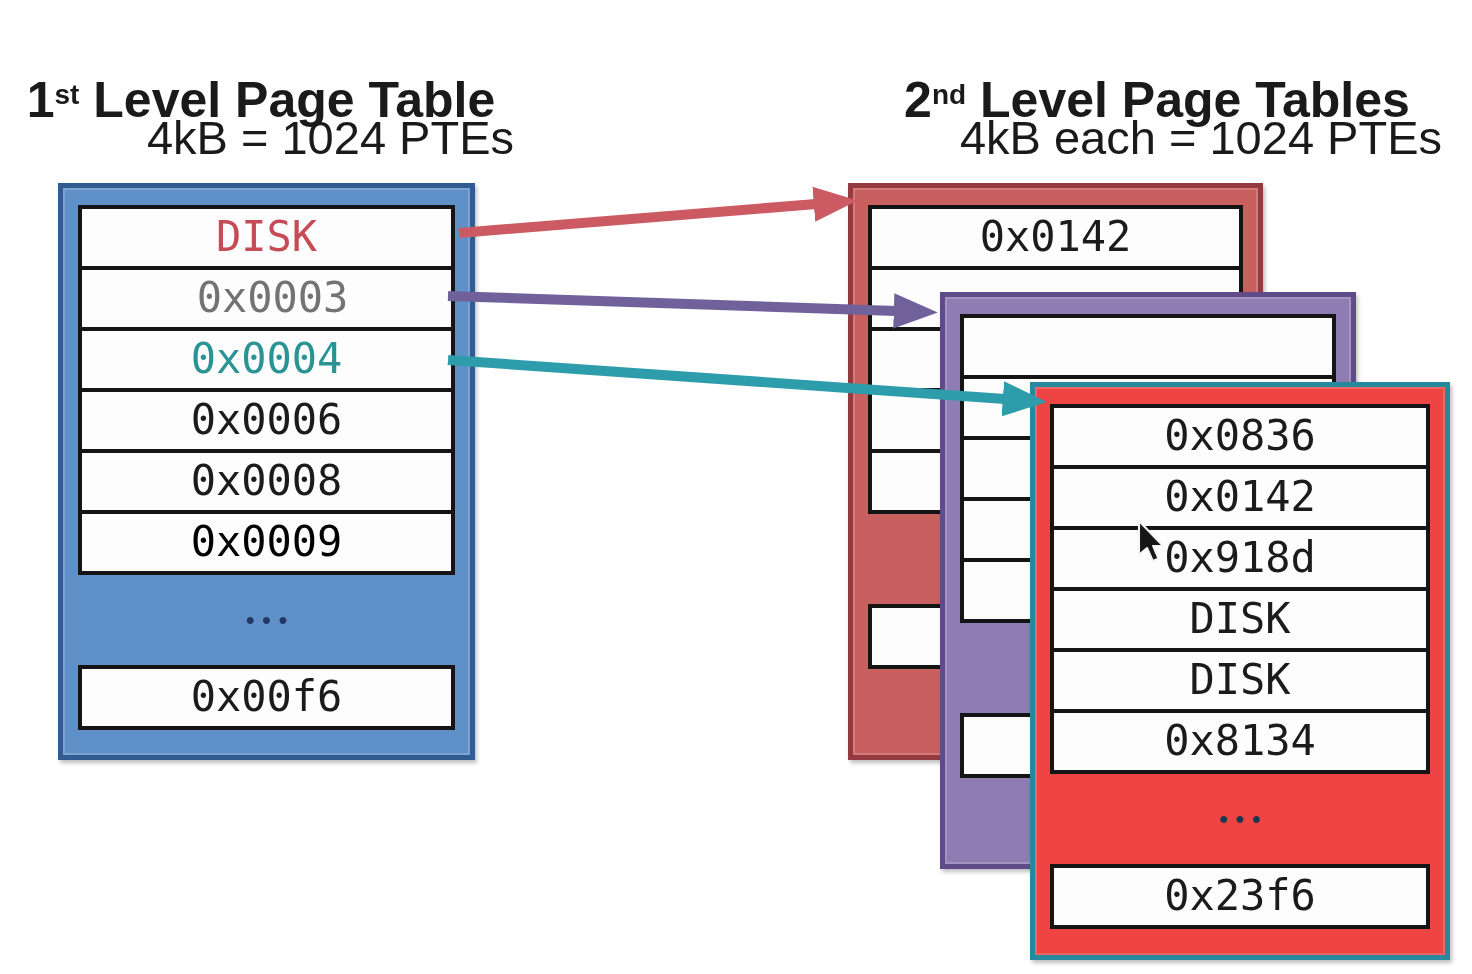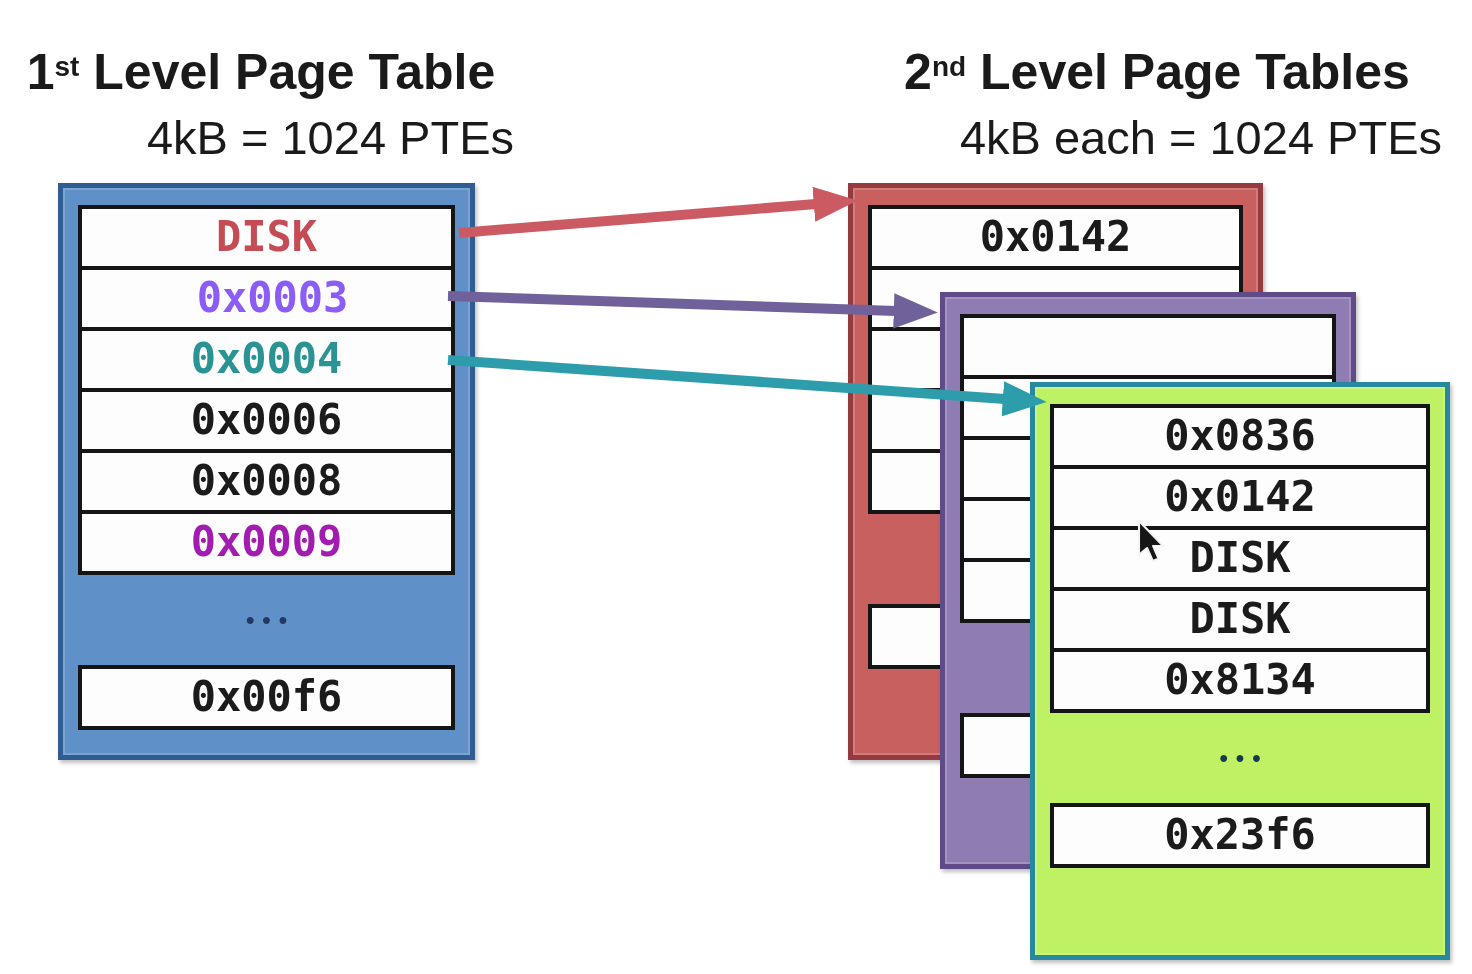--- a/index.html
+++ b/index.html
@@ -2,40 +2,40 @@
 <html><head>
 <meta charset="utf-8">
 <style>
   html,body{margin:0;padding:0;background:#ffffff;}
   .canvas{
     position:relative;width:1472px;height:974px;background:#ffffff;
     font-family:"Liberation Sans",sans-serif;overflow:hidden;
   }
 
   
-  .heading{position:absolute;text-align:center;color:#1a1a1a;font-weight:bold;font-size:50px;line-height:60px;white-space:nowrap;}
+  .heading{position:absolute;text-align:center;color:#1a1a1a;font-weight:bold;font-size:50px;line-height:60px;white-space:nowrap;margin-top:28px;}
   .heading sup{font-size:0.56em;font-weight:bold;position:relative;top:-0.45em;vertical-align:baseline;}
   .subheading{position:absolute;text-align:right;color:#1a1a1a;font-size:47px;line-height:56px;white-space:nowrap;}
   .h-left{left:8px;top:42px;width:506px;}
   .s-left{left:8px;top:110px;width:506px;}
   .h-right{left:872px;top:42px;width:570px;}
   .s-right{left:872px;top:110px;width:570px;}
 
   
   .ptable{position:absolute;border:5px solid;box-shadow:2px 3px 4px rgba(0,0,0,.25), inset 0 0 0 2px rgba(255,255,255,.18);}
   .t-blue  {left:58px;  top:183px; width:407px; height:567px; background:#5f90c7; border-color:#2e5c93; z-index:1;}
   .t-red   {left:848px; top:183px; width:405px; height:567px; background:#c96060; border-color:#943a40; z-index:2;}
   .t-purple{left:940px; top:292px; width:406px; height:567px; background:#8f7cb3; border-color:#5e4b88; z-index:3;}
-  .t-teal  {left:1030px;top:382px; width:410px; height:568px; background:#bef264; border-color:#27899e; z-index:4;}
+  .t-teal  {left:1030px;top:382px; width:410px; height:568px; background:#ef4444; border-color:#27899e; z-index:4;}
 
   .inner{position:absolute;left:15px;right:15px;top:17px;}
   .cell{
     height:65px;margin-top:-4px;background:#fdfdfd;border:4px solid #151515;
     box-sizing:border-box;font-family:"DejaVu Sans Mono",monospace;
-    font-size:42px;line-height:55px;font-weight:bold;text-align:center;color:#1b1b1b;
+    font-size:42px;line-height:55px;font-weight:normal;text-align:center;color:#1b1b1b;
     overflow:hidden;
   }
   .inner > .cell:first-child{margin-top:0;}
   .gap{
     height:90px;display:flex;align-items:center;justify-content:center;
     font-size:24px;font-weight:bold;letter-spacing:8px;text-indent:8px;color:#1f3864;
   }
   .gap + .cell{margin-top:0;}
 
   
@@ -54,25 +54,25 @@
   <div class="subheading s-left">4kB = 1024 PTEs</div>
 
   <div class="heading h-right">
     <span>2</span><sup>nd</sup><span> Level Page Tables</span>
   </div>
   <div class="subheading s-right">4kB each = 1024 PTEs</div>
 
   <div class="ptable t-blue">
     <div class="inner">
       <div class="cell" style="color: rgb(197, 75, 85);">DISK</div>
-      <div class="cell" style="color: #8b5cf6; padding-left: 12px;">0x0003</div>
+      <div class="cell" style="color: #737373; padding-left: 12px;">0x0003</div>
       <div class="cell" style="color: rgb(42, 148, 149);">0x0004</div>
       <div class="cell" style="color: rgb(27, 27, 27);">0x0006</div>
       <div class="cell" style="color: rgb(27, 27, 27); text-align: center;">0x0008</div>
-      <div class="cell" style="color: #a21caf;">0x0009</div>
+      <div class="cell" style="color: #000000;">0x0009</div>
       <div class="gap" style="color: rgb(31, 56, 100);">•••</div>
       <div class="cell" style="color: rgb(27, 27, 27);">0x00f6</div>
     </div>
   </div>
 
   <div class="ptable t-red">
     <div class="inner">
       <div class="cell">0x0142</div>
       <div class="cell"></div>
       <div class="cell"></div>
@@ -92,20 +92,21 @@
       <div class="cell"></div>
       <div class="gap" style="color: rgb(46, 35, 71);">•••</div>
       <div class="cell"></div>
     </div>
   </div>
 
   <div class="ptable t-teal">
     <div class="inner">
       <div class="cell">0x0836</div>
       <div class="cell">0x0142</div>
+      <div class="cell">0x918d</div>
       <div class="cell">DISK</div>
       <div class="cell">DISK</div>
       <div class="cell">0x8134</div>
       <div class="gap" style="color: rgb(23, 56, 79);">•••</div>
       <div class="cell">0x23f6</div>
     </div>
   </div>
 
   <svg class="overlay arrows" viewBox="0 0 1472 974">
     <defs>

